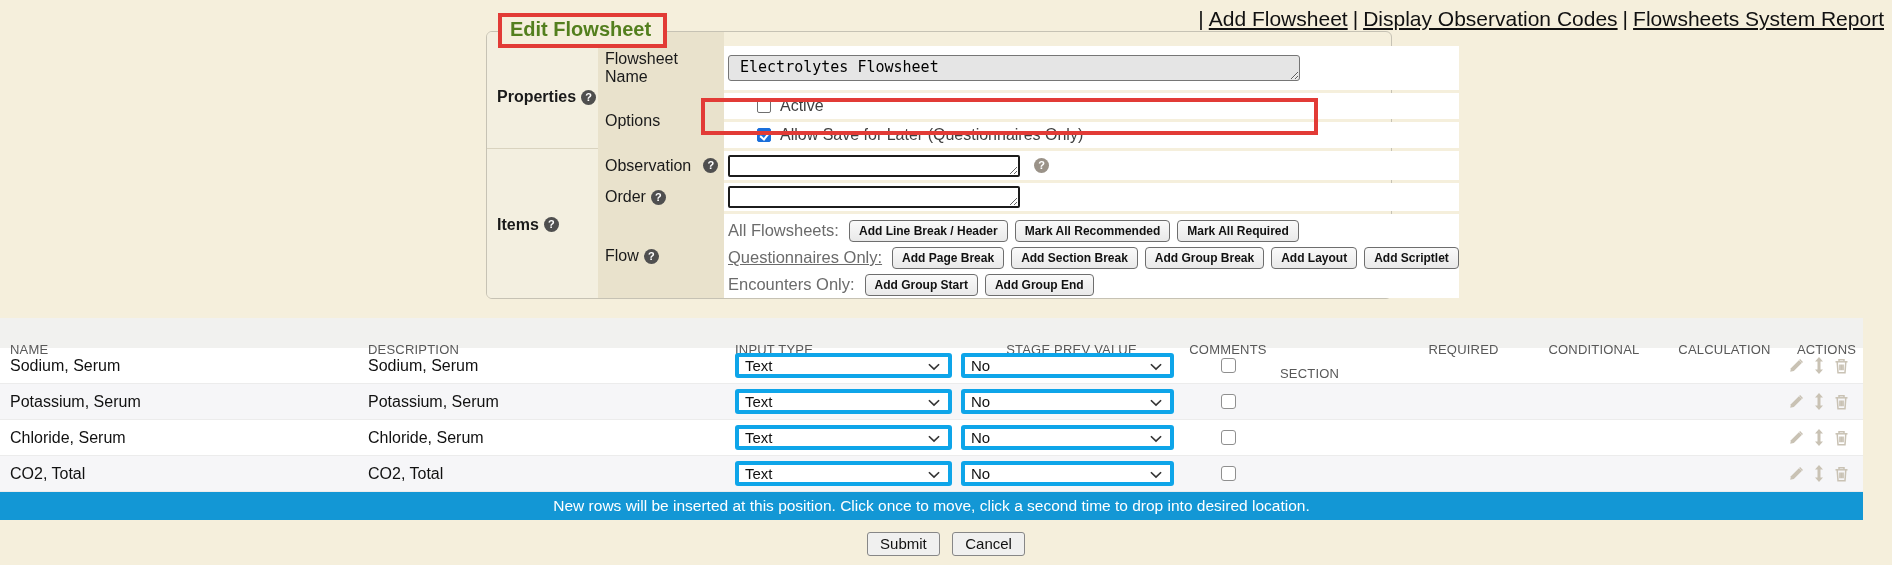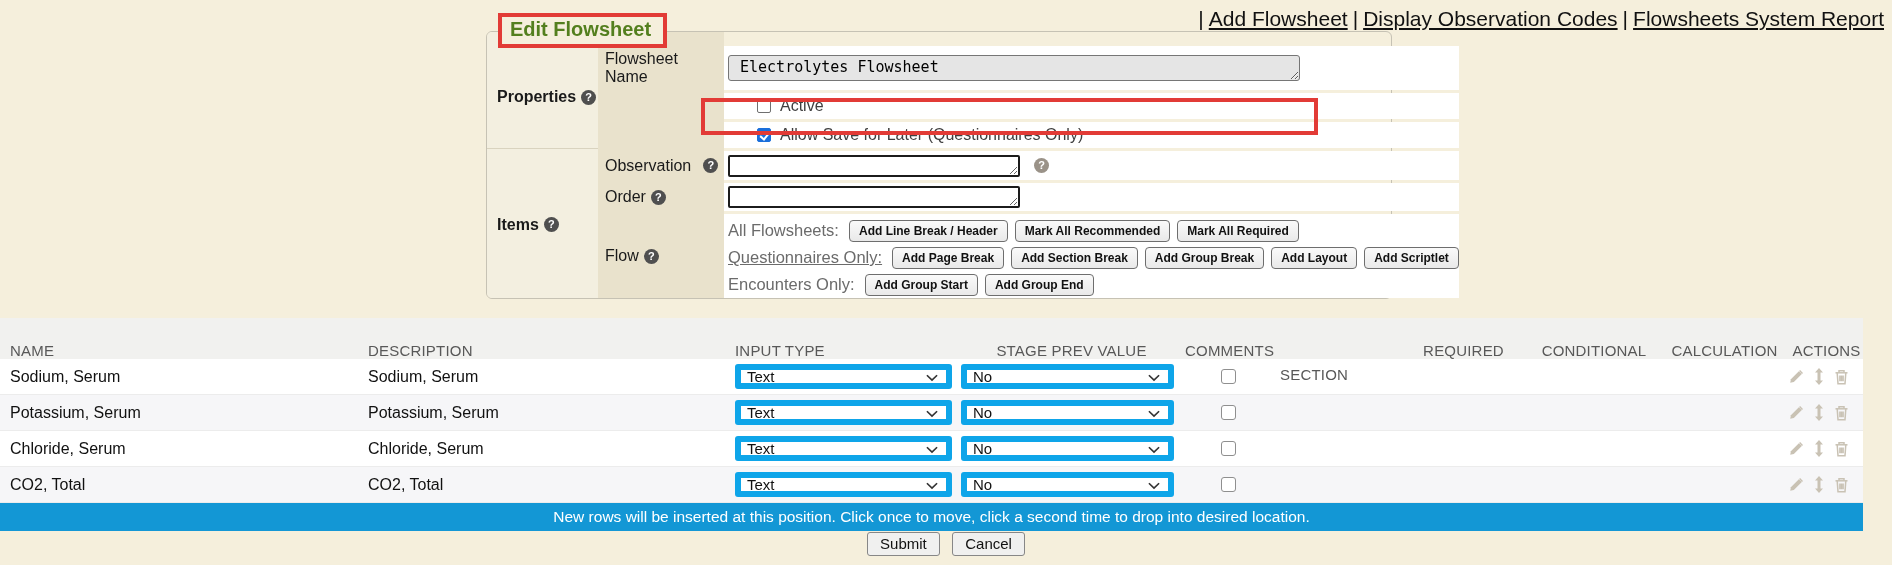--- a/index.html
+++ b/index.html
@@ -108,37 +108,37 @@
     font-family:"Liberation Sans", sans-serif;
     font-size:12px; font-weight:bold; color:#111;
     background:linear-gradient(#fafafa,#e9e9e9);
     border:1px solid #6e6e6e; border-radius:4px;
     padding:3px 9px; cursor:pointer; white-space:nowrap;
   }
 
   
   .itable { position:absolute; left:0; top:318px; width:1863px; }
   .tgrid { display:grid; grid-template-columns:368px 367px 223px 227px 86px 127px 131px 130px 131px 73px; align-items:center; }
-  .thead { height:41px; background:#f1f1ef; color:#585858; font-size:15px; letter-spacing:0.2px; }
+  .thead { height:30px; background:#f1f1ef; color:#585858; font-size:13px; letter-spacing:0.2px; }
   .thead > div { white-space:nowrap; }
   .thead > div:nth-child(1) { padding-left:10px; }
   .thead > div:nth-child(4),
   .thead > div:nth-child(5),
   .thead > div:nth-child(7),
   .thead > div:nth-child(8),
   .thead > div:nth-child(9),
   .thead > div:nth-child(10) { text-align:center; }
   .thead > div:nth-child(6) { padding-left:9px;margin-top:48px; }
 
   .trow { height:36px; background:#fff; border-bottom:1px solid #ececec; font-size:16px; color:#111; }
   .trow.stripe { background:#f6f6f8; }
   .trow .cell-name { padding-left:10px; }
   .sel {
     width:217px; height:25px; background:#fff;
-    border:6px solid #0ea5e9; border-radius:3px;
+    border:4px solid #0ea5e9; border-radius:3px;
     display:flex; align-items:center; justify-content:space-between;
     padding:0 8px 0 6px; font-size:15px; cursor:pointer;
   }
   .sel.stage { width:213px; margin-left:3px; }
   .cell-center { display:flex; justify-content:center; }
   .cb-table { width:15px; height:15px; border:1px solid #8f8f8f; border-radius:3px; background:#fff; cursor:pointer; }
   .cell-actions { display:flex; justify-content:flex-end; align-items:center; gap:9px; padding-right:14px; }
   .act { cursor:pointer; display:inline-flex; }
 
   .insert-bar {
@@ -176,20 +176,23 @@
       <span>Properties</span>
       <span class="helpicon">?</span>
     </div>
     <div class="seclabel items">
       <span>Items</span>
       <span class="helpicon">?</span>
     </div>
 
     <div class="flabel r1">
       <span>Flowsheet Name</span>
+    </div>
+    <div class="flabel opts">
+      <span>Options</span>
     </div>
     <div class="flabel r4">
       <span>Observation</span>
       <span class="helpicon">?</span>
     </div>
     <div class="flabel r5">
       <span>Order</span>
       <span class="helpicon">?</span>
     </div>
     <div class="flabel r6">

